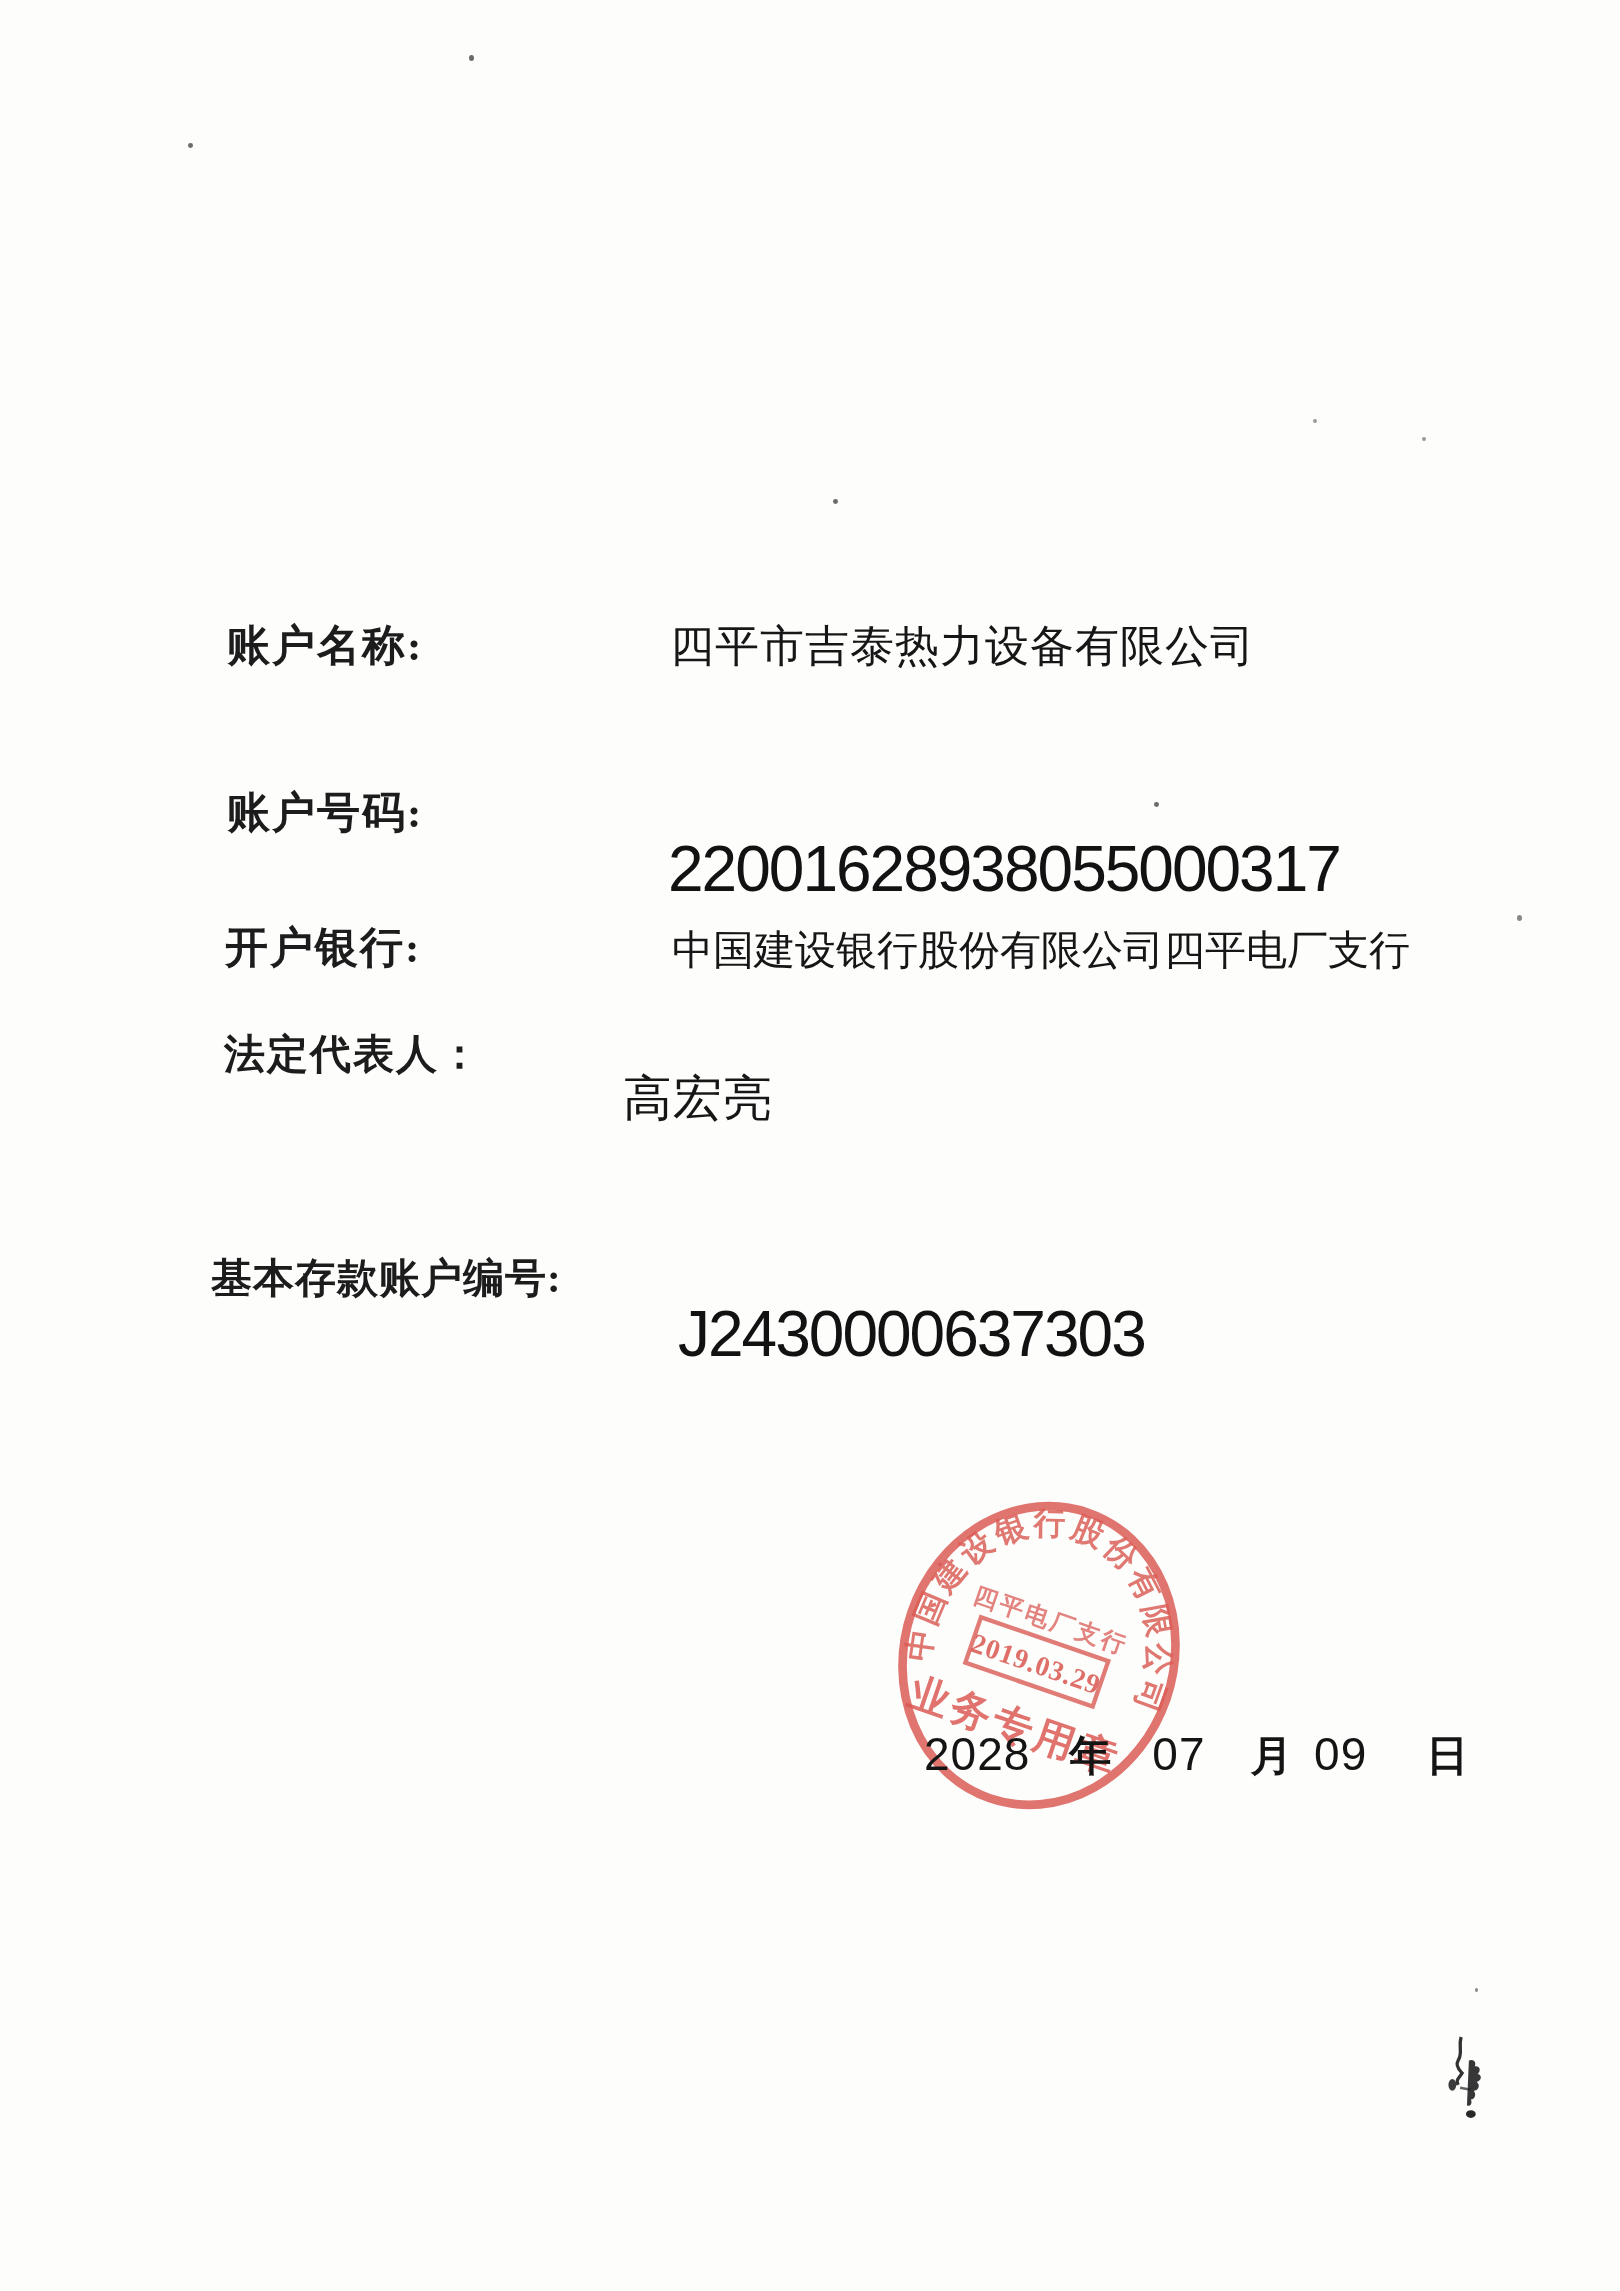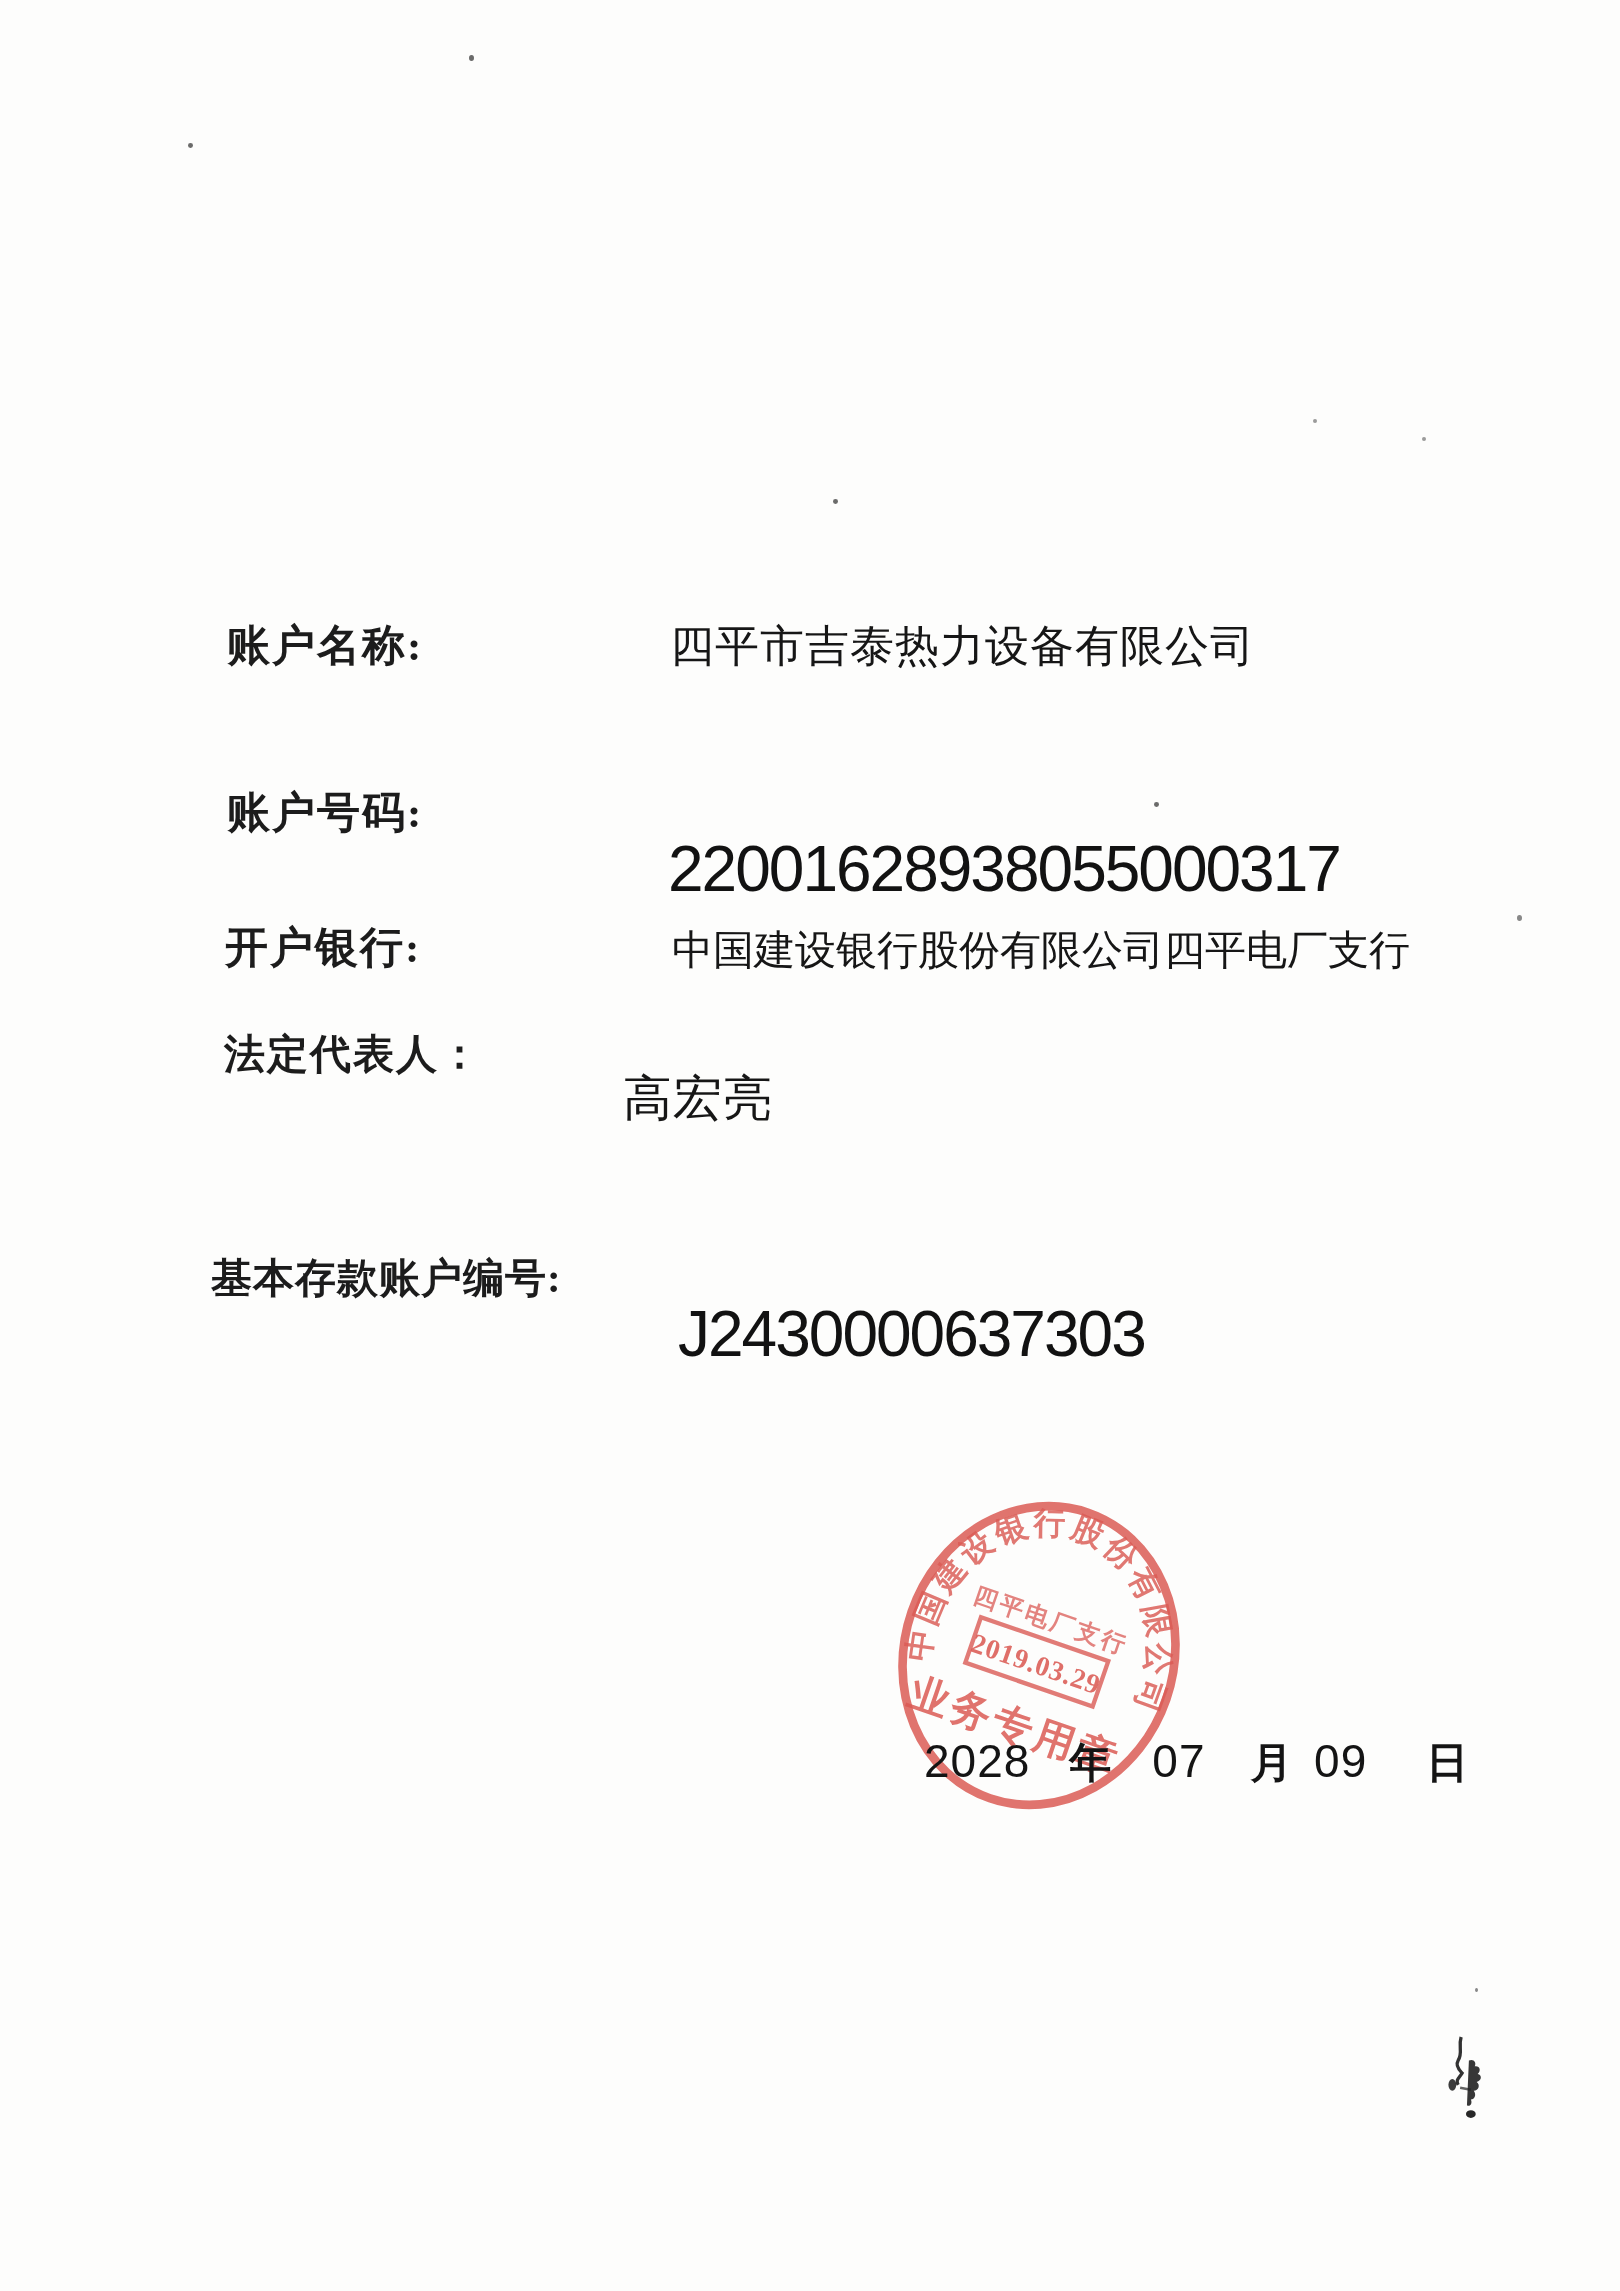--- a/index.html
+++ b/index.html
@@ -57,21 +57,21 @@
   .date-line .dnum{
     font-family:"Liberation Sans", sans-serif;
     font-size:46px;color:#141414;letter-spacing:1px;
   }
   .date-line .dunit{
     font-size:42px;color:#141414;font-weight:bold;
   }
   .g1{margin-left:39px;}  
   .g2{margin-left:41px;}  
   .g3{margin-left:45px;}  
-  .g4{margin-left:21.6px;margin-top:7px;}  
+  .g4{margin-left:21.6px;}  
   .g5{margin-left:59px;}  
 
   .stamp{
     left:894px;top:1492px;
     width:290px;height:327px;
     transform:rotate(19deg);
     z-index:2;
     opacity:0.88;
   }
   .stamp svg{display:block;}

